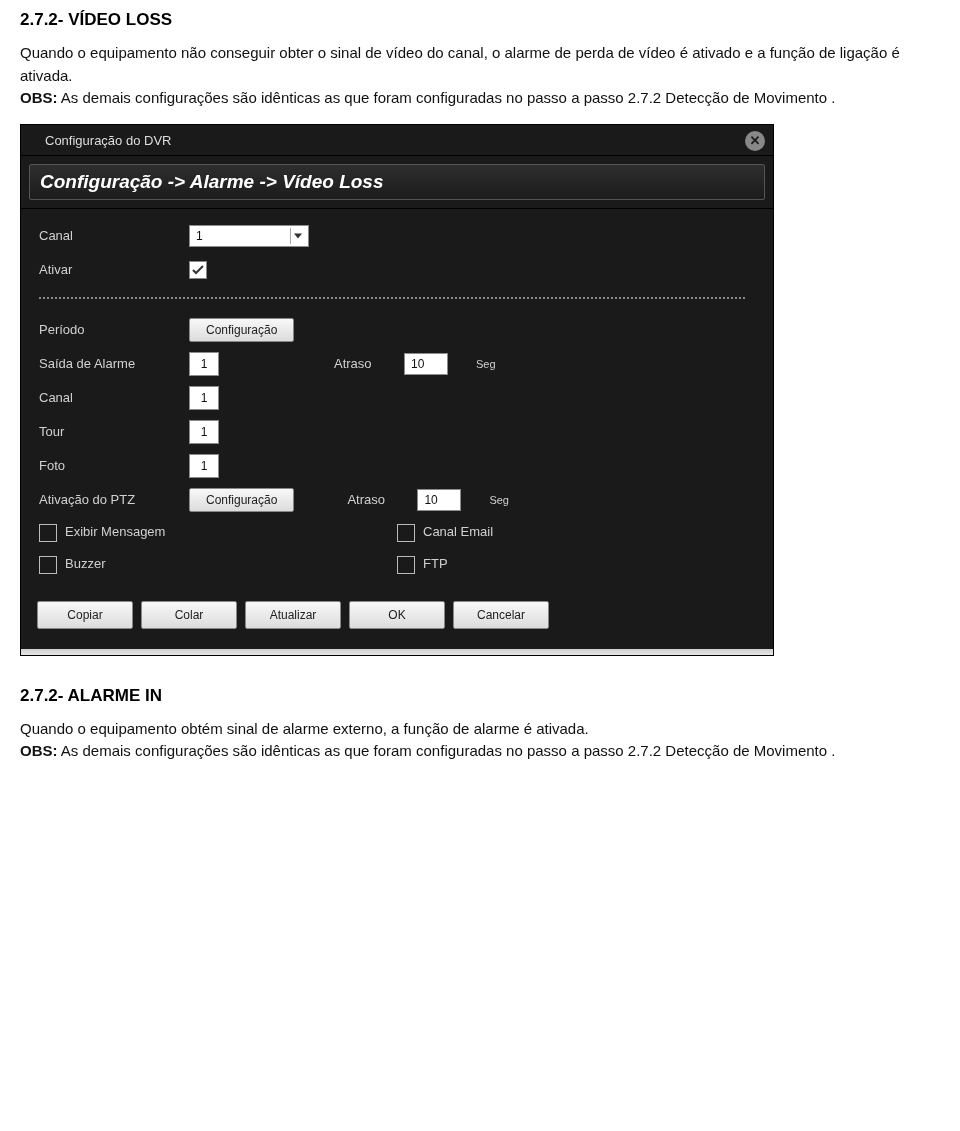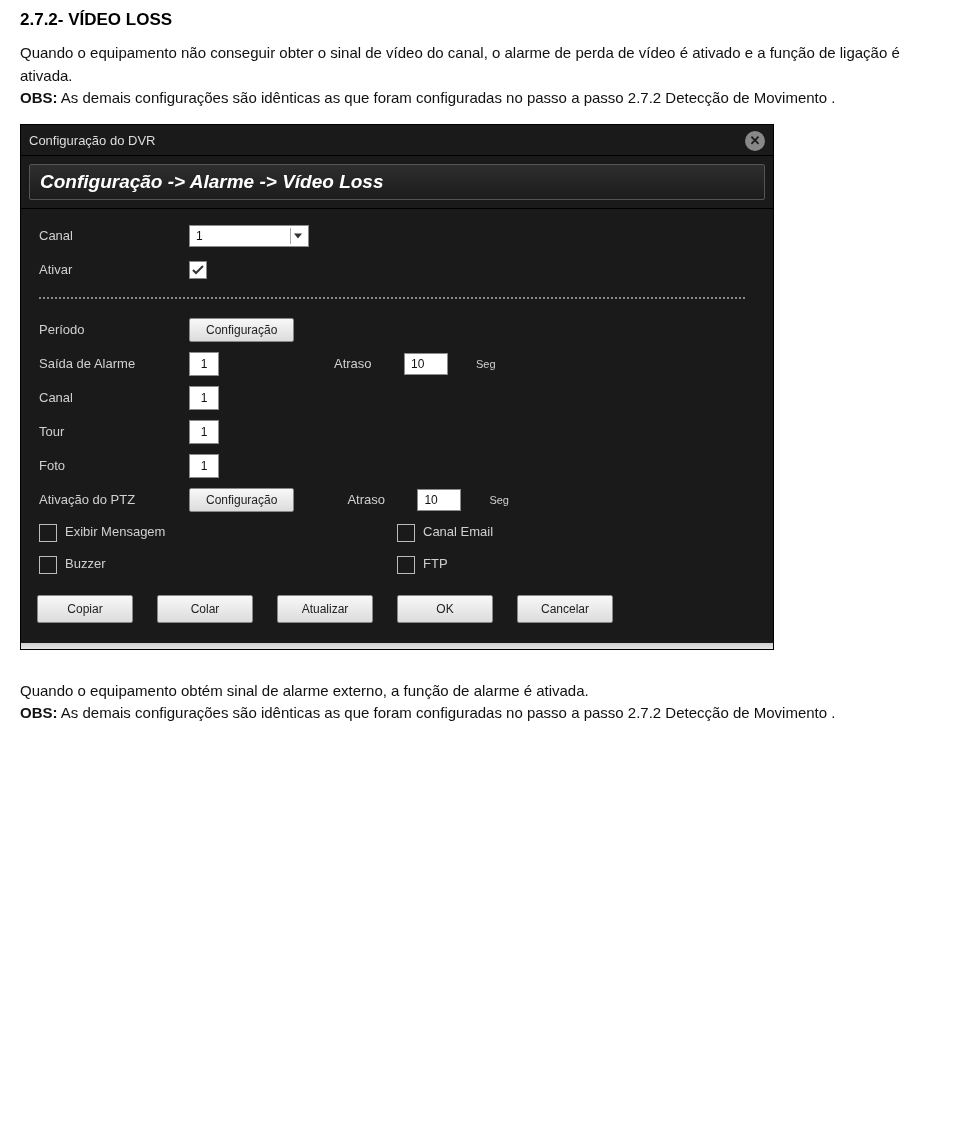--- a/index.html
+++ b/index.html
@@ -30,21 +30,21 @@
     background: #1a1a1a;
     width: 752px;
     margin: 6px 0 30px 0;
     border: 1px solid #000;
     font-family: Arial, sans-serif;
   }
   .dvr-titlebar {
     background: #1a1a1a;
     color: #ddd;
     font-size: 13px;
-    padding: 6px 8px 4px 8px;
+    padding: 6px 8px 4px 24px;
     display: flex;
     align-items: center;
     justify-content: space-between;
     border-bottom: 1px solid #000;
   }
   .close-circle {
     width: 20px;
     height: 20px;
     border-radius: 50%;
     background: #888;
@@ -198,22 +198,22 @@
   }
   .check-item {
     display: flex;
     align-items: flex-start;
     gap: 8px;
   }
   .check-col1 { width: 358px; }
 
   .button-row {
     display: flex;
-    gap: 24px;
-    margin-top: 14px;
+    gap: 8px;
+    margin-top: 20px;
     margin-left: -2px;
   }
   .action-button {
     background: linear-gradient(#f8f8f8,#dcdcdc);
     border: 1px solid #888;
     height: 26px;
     width: 94px;
     font-size: 12px;
     color: #222;
     cursor: pointer;
@@ -362,19 +362,20 @@
         <div class="action-button">Colar</div>
         <div class="action-button">Atualizar</div>
         <div class="action-button">OK</div>
         <div class="action-button">Cancelar</div>
       </div>
 
     </div>
     <div class="bottom-divider"></div>
   </div>
 
+  <div class="section-title">2.7.2- ALARME IN</div>
   <div class="section-body">
     <div>Quando o equipamento obtém sinal de alarme externo, a função de alarme é ativada.</div>
     <div>
       <strong>OBS:</strong><span> As demais configurações são idênticas as que foram configuradas no passo a passo 2.7.2 Detecção de Movimento .</span>
     </div>
   </div>
 </div>
 
 </body></html>

